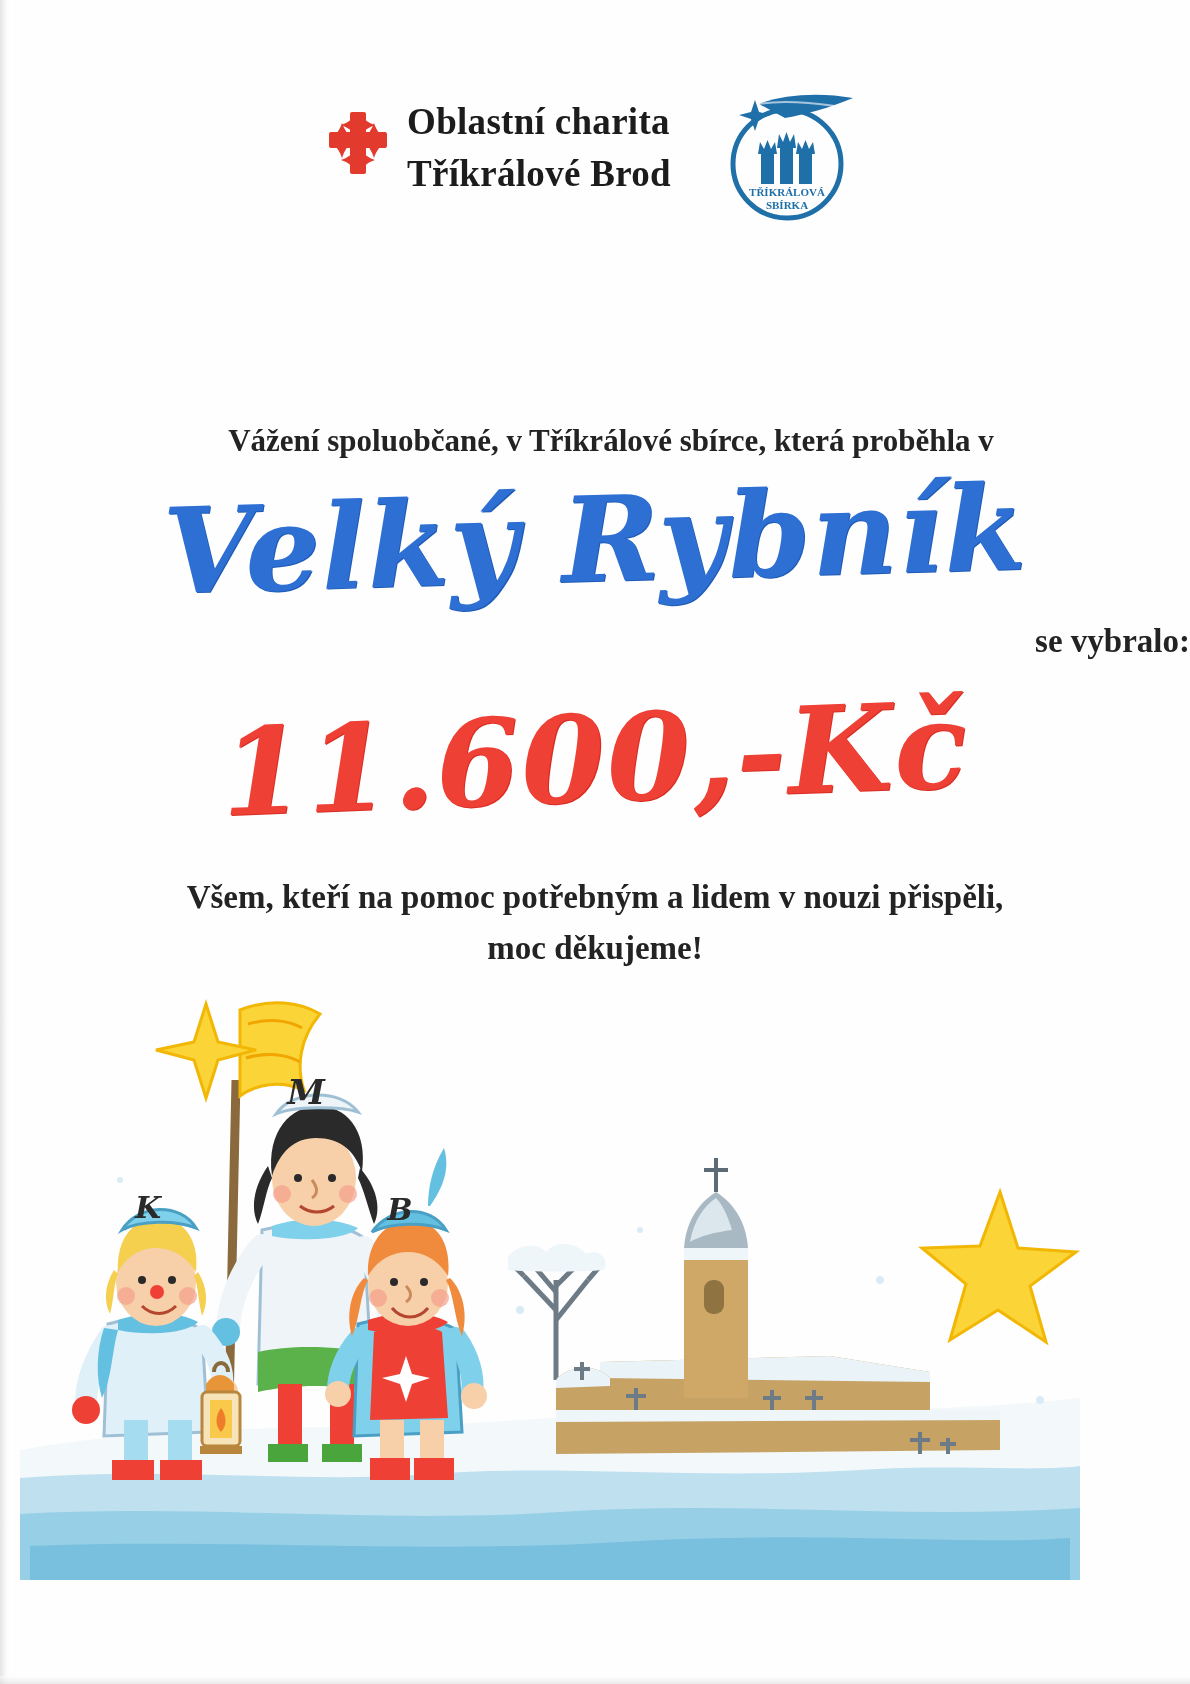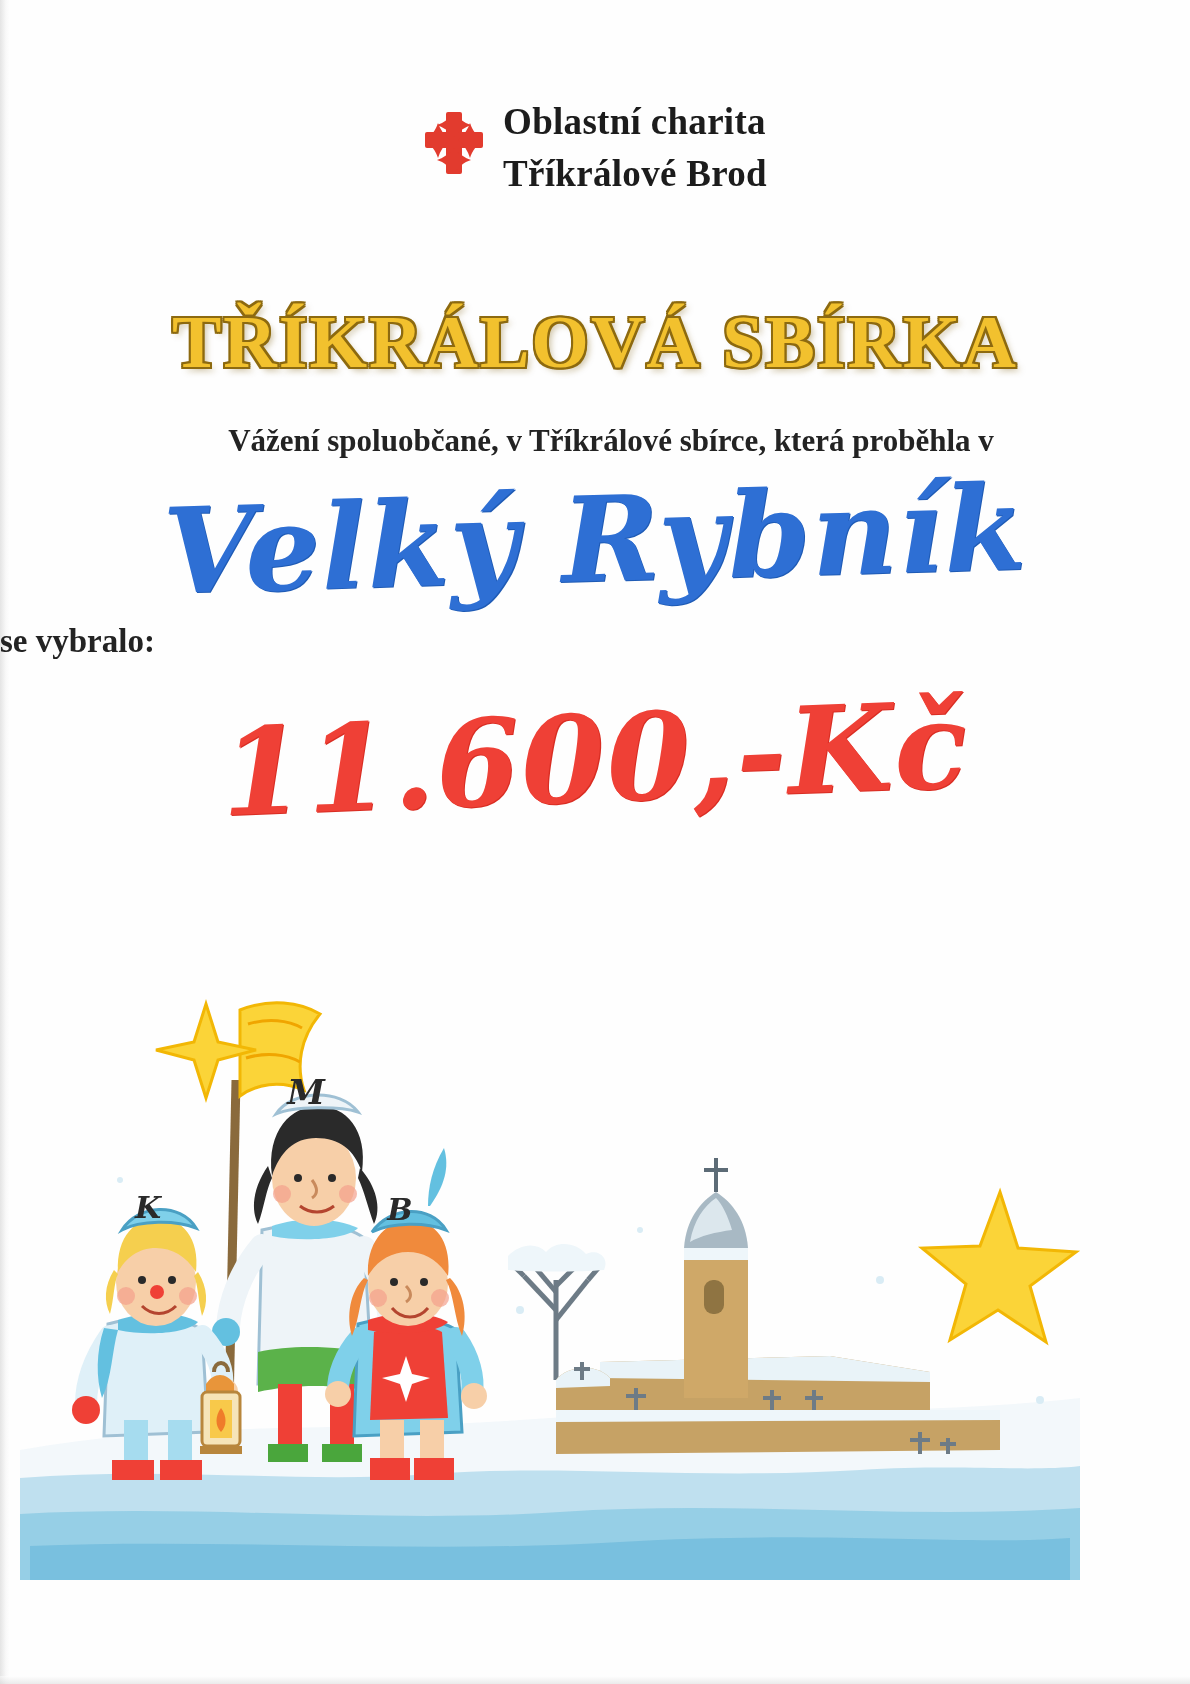--- a/index.html
+++ b/index.html
@@ -128,21 +128,21 @@
     transform: rotate(-1.6deg);
     text-shadow: 1px 1px 0 #1f5bb5;
   }
 
   
   .collected-label {
     position: absolute;
     top: 623px;
     left: 0;
     width: 1190px;
-    text-align: left;
+    text-align: right;
     font-family: "Liberation Serif", serif;
     font-size: 33px;
     font-weight: bold;
     color: #232323;
   }
 
   
   .amount {
     position: absolute;
     top: 688px;
@@ -203,32 +203,58 @@
           <path d="M31 64 C27 57 21 52 14 50 C20 48 26 44 31 38 C36 44 42 48 48 50 C41 52 35 57 31 64 Z"></path>
         </g>
       </svg>
     </div>
 
     <div>
       <div class="charity-name">Oblastní charita</div>
       <div class="charity-name">Tříkrálové Brod</div>
     </div>
 
+    <div class="tks-logo">
+      <svg width="160" height="135" viewBox="0 0 160 135">
+
+        <circle cx="84" cy="72" r="54" fill="none" stroke="#1f6fa8" stroke-width="5"></circle>
+
+        <path d="M56 12 C80 2 118 0 150 6 C126 16 104 22 82 26 Z" fill="#1f6fa8"></path>
+        <path d="M56 12 C78 8 104 10 132 14" fill="none" stroke="#ffffff" stroke-width="2" opacity=".6"></path>
+
+        <path d="M52 8 L56 20 L68 23 L56 27 L52 39 L48 27 L36 23 L48 20 Z" fill="#1f6fa8"></path>
+
+        <g fill="#1f6fa8">
+          <rect x="58" y="62" width="13" height="30"></rect>
+          <rect x="77" y="56" width="13" height="36"></rect>
+          <rect x="96" y="62" width="13" height="30"></rect>
+          <path d="M55 62 L57 50 L61 57 L64.5 48 L68 57 L72 50 L74 62 Z"></path>
+          <path d="M74 56 L76 42 L80 50 L83.5 40 L87 50 L91 42 L93 56 Z"></path>
+          <path d="M93 62 L95 50 L99 57 L102.5 48 L106 57 L110 50 L112 62 Z"></path>
+        </g>
+
+        <text x="84" y="104" text-anchor="middle" fill="#1f6fa8" font-family="Liberation Serif, serif" font-size="11" font-weight="bold">TŘÍKRÁLOVÁ</text>
+        <text x="84" y="117" text-anchor="middle" fill="#1f6fa8" font-family="Liberation Serif, serif" font-size="11" font-weight="bold">SBÍRKA</text>
+      </svg>
+    </div>
   </div>
 
-  <div class="title">TŘÍKRÁLOVÁ SBÍRKA</div>
 
   <div class="intro">Vážení spoluobčané, v Tříkrálové sbírce, která proběhla v</div>
 
   <div class="place">Velký Rybník</div>
 
   <div class="collected-label">se vybralo:</div>
 
   <div class="amount">11.600,-Kč</div>
 
+  <div class="thanks">
+    <div>Všem, kteří na pomoc potřebným a lidem v nouzi přispěli,</div>
+    <div>moc děkujeme!</div>
+  </div>
 
   <div class="illustration">
     <svg width="1190" height="620" viewBox="0 0 1190 620">
 
       <path d="M20 470 C180 440 360 452 520 440 C700 426 900 438 1080 418 L1080 560 L20 560 Z" fill="#f3f8fb"></path>
 
       <path d="M20 498 C170 486 300 504 430 494 C560 484 700 500 860 490 C960 484 1030 492 1080 486
                L1080 600 L20 600 Z" fill="#bfe0ef"></path>
       <path d="M20 534 C200 524 380 544 560 532 C740 520 900 540 1080 528 L1080 600 L20 600 Z" fill="#8ecbe4" opacity=".85"></path>
       <path d="M30 566 C220 558 420 574 620 562 C820 550 960 566 1070 558 L1070 600 L30 600 Z" fill="#6cb9dc" opacity=".7"></path>

